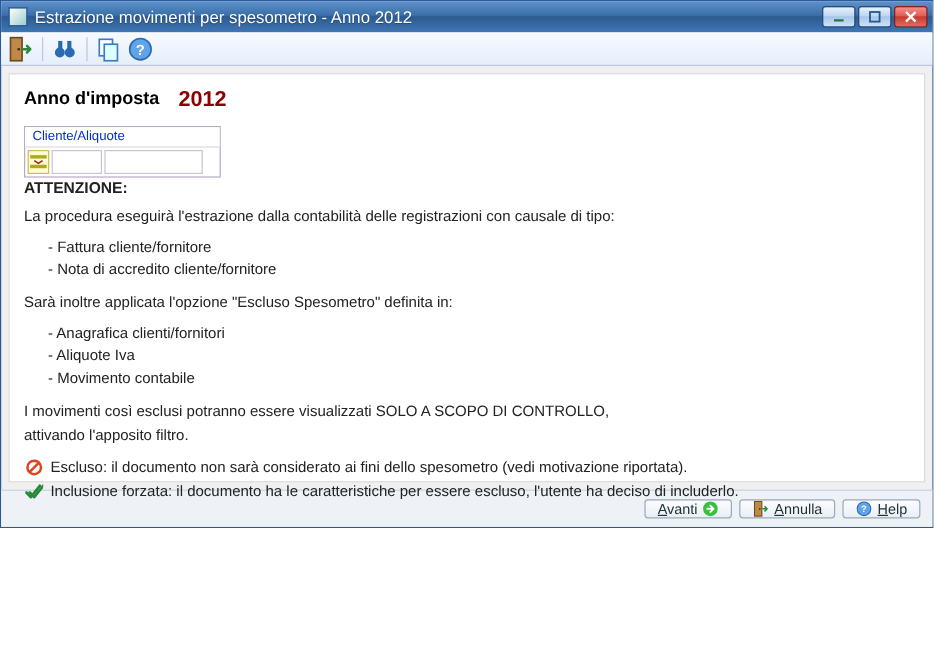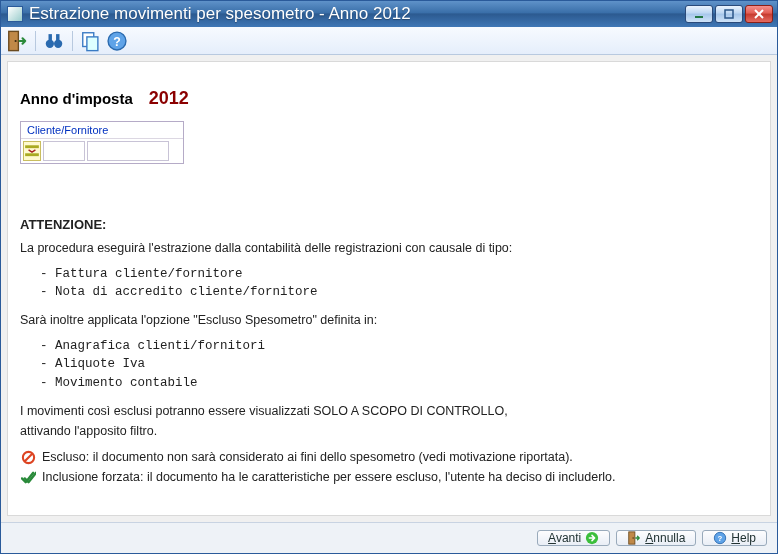--- a/index.html
+++ b/index.html
@@ -13,21 +13,21 @@
     width: 778px;
     border: 1px solid #2a5a9a;
     background: #f0f0f0;
   }
   .titlebar {
     height: 26px;
     background: linear-gradient(to bottom, #5f92c9 0%, #3a6fa9 45%, #2c5a90 50%, #3f77b6 100%);
     display: flex;
     align-items: center;
     color: #fff;
-    font-size: 17px;
+    font-size: 14px;
     padding: 0 4px 0 6px;
   }
   .titlebar .appicon {
     width: 16px; height: 16px; margin-right: 6px;
     background: linear-gradient(135deg,#fff,#9cc);
     border: 1px solid #2a5a9a;
   }
   .titlebar .title { flex: 1; text-shadow: 0 1px 1px rgba(0,0,0,.3); }
   .titlebar .winbtns { display: flex; gap: 2px; }
   .winbtn {
@@ -57,22 +57,22 @@
     border: 1px solid transparent;
     border-radius: 3px;
   }
   .toolsep {
     width:1px; height:20px; background:#b8c9df; margin:0 4px;
   }
   .content {
     background: #fff;
     margin: 6px;
     border: 1px solid #d9d9d9;
-    padding: 26px 12px;
-    height: 455px;
+    padding: 10px 12px;
+    height: 341px;
     display: flex; flex-direction: column;
   }
   .anno-row {
     display: flex; align-items: center; gap: 16px;
     font-weight: bold; font-size: 15px; color:#000;
     margin-bottom: 12px;
   }
   .anno-row .year { color:#8b0000; font-size:18px; }
   .cf-box {
     border: 1px solid #b5abc7;
@@ -97,21 +97,21 @@
   .cf-body input {
     font-family: inherit; font-size: 12px;
     padding: 1px 3px; height: 20px;
     border: 1px solid #c8c3d6;
     background: #fff;
   }
   .info {
     font-size: 12.5px; color:#222; line-height:1.45;
   }
   .info h4 { margin: 0 0 4px 0; font-size:13px; }
-  .info ul { margin: 2px 0 10px 6px; padding-left: 14px; font-family: Liberation Mono, monospace; }
+  .info ul { margin: 2px 0 10px 6px; padding-left: 14px; }
   .info p { margin: 2px 0 8px 0; }
   .legend { margin-top: 6px; }
   .legend-row {
     display:flex; align-items: center; gap:6px; margin: 2px 0;
   }
   .legend-row .lgicon { width:16px; height:16px; display:inline-flex; align-items:center; justify-content:center; flex:none; }
   .legend-row .lgicon svg { width:15px; height:15px; }
   .info .tight { margin-bottom: 2px; }
   .footer {
     background: #eef2f7;
@@ -193,21 +193,21 @@
   </div>
 
   <div class="content">
 
     <div class="anno-row">
       <span>Anno d'imposta</span>
       <span class="year">2012</span>
     </div>
 
     <div class="cf-box">
-      <div class="cf-head">Cliente/Fornitore</div>
+      <div class="cf-head">Cliente/Aliquote</div>
       <div class="cf-body">
         <div class="cf-icon">
           <svg viewBox="0 0 14 14">
             <rect x="1" y="2" width="12" height="2.5" fill="#aa2"></rect>
             <rect x="1" y="9" width="12" height="2.5" fill="#aa2"></rect>
             <path d="M4 6 l3 2 3-2" stroke="#a22" stroke-width="1.2" fill="none"></path>
           </svg>
         </div>
         <input type="text" style="width: 42px;" placeholder="">
         <input type="text" style="width: 82px;" placeholder="">

